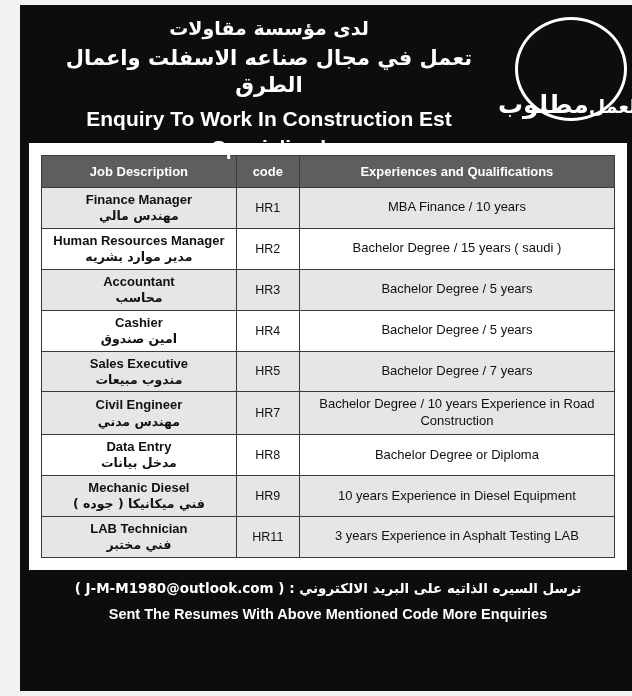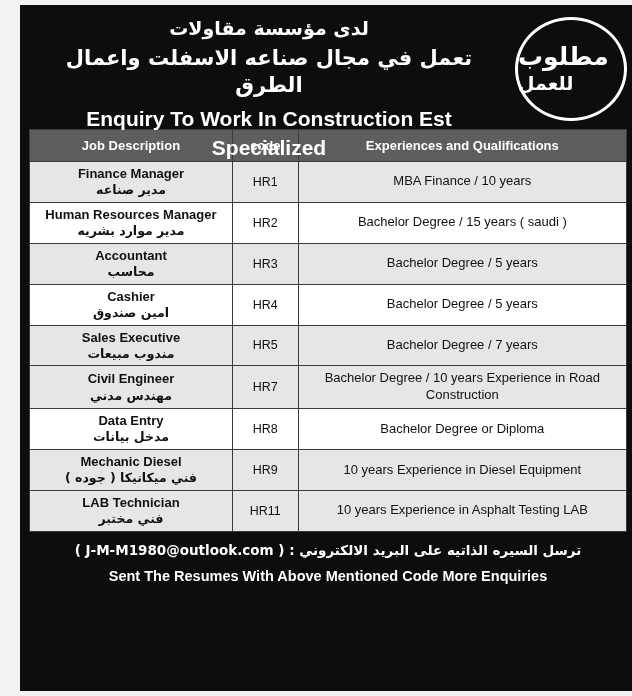--- a/index.html
+++ b/index.html
@@ -68,22 +68,22 @@
   .badge {
     position: absolute;
     right: 0px;
     top: 0px;
     width: 112px;
     height: 104px;
     border-radius: 50%;
     background: #0d0d0d;
     border: 3px solid #ffffff;
     display: flex;
-    flex-direction: column;
-    align-items: flex-start;
+    flex-direction: row;
+    align-items: flex-end;
     justify-content: center;
     box-sizing: border-box;
   }
   .badge-l1 {
     font-family: "DejaVu Sans", sans-serif;
     font-size: 25px;
     font-weight: bold;
     direction: rtl;
     line-height: 1.1;
   }
@@ -92,22 +92,22 @@
     font-size: 19px;
     font-weight: bold;
     direction: rtl;
     line-height: 1.2;
     margin-top: 2px;
   }
 
   
   .table-wrap {
     background: #ffffff;
-    padding: 0;
-    margin-top: 0;
+    padding: 12px;
+    margin-top: 14px;
   }
   table.jobs {
     width: 100%;
     border-collapse: collapse;
     table-layout: fixed;
     background: #ffffff;
   }
   table.jobs th, table.jobs td {
     border: 1px solid #3a3a3a;
     text-align: center;
@@ -212,21 +212,21 @@
           <tr>
             <th>Job Description</th>
             <th>code</th>
             <th>Experiences and Qualifications</th>
           </tr>
         </thead>
         <tbody>
           <tr class="shade">
             <td class="desc">
               <span class="en">Finance Manager</span>
-              <span class="ar">مدير صناعه</span>
+              <span class="ar">مهندس مالي</span>
             </td>
             <td class="code">HR1</td>
             <td class="exp">MBA Finance  / 10 years</td>
           </tr>
           <tr class="plain">
             <td class="desc">
               <span class="en">Human Resources Manager</span>
               <span class="ar">مدير موارد بشريه</span>
             </td>
             <td class="code">HR2</td>
@@ -279,21 +279,21 @@
             </td>
             <td class="code">HR9</td>
             <td class="exp">10 years Experience in Diesel Equipment</td>
           </tr>
           <tr class="shade">
             <td class="desc">
               <span class="en">LAB Technician</span>
               <span class="ar">فني مختبر</span>
             </td>
             <td class="code">HR11</td>
-            <td class="exp">10 years Experience in Asphalt Testing LAB</td>
+            <td class="exp">3 years Experience in Asphalt Testing LAB</td>
           </tr>
         </tbody>
       </table>
     </div>
 
     <div class="footer">
       <div class="ar-ft">ترسل السيره الذاتيه على البريد الالكتروني : ( J-M-M1980@outlook.com )</div>
       <div class="en-ft">Sent The Resumes With Above Mentioned Code More Enquiries</div>
 
     </div>

